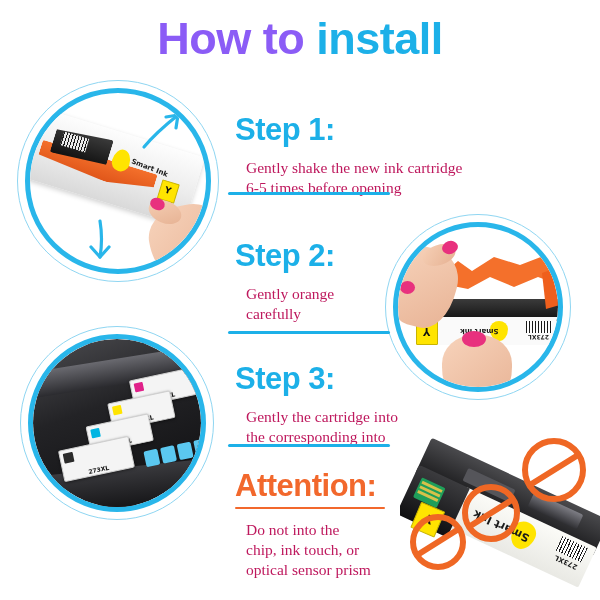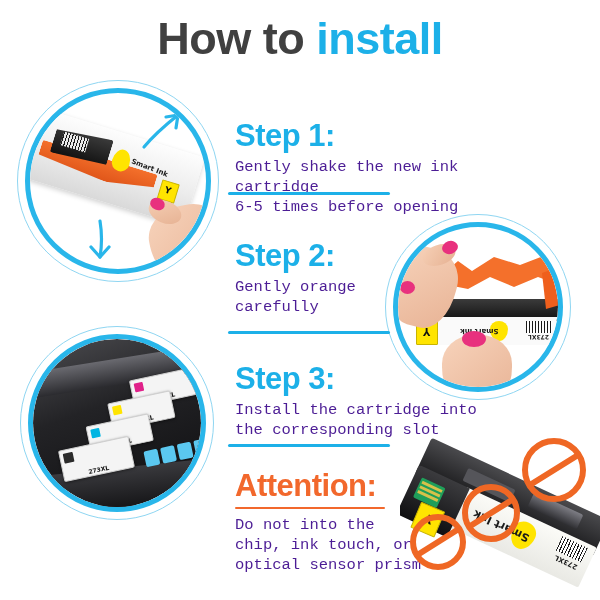--- a/index.html
+++ b/index.html
@@ -8,33 +8,33 @@
     font-family:"Liberation Sans","DejaVu Sans",sans-serif;
     -webkit-font-smoothing:antialiased;
   }
   #page{position:relative;width:600px;height:600px;background:#fff;}
 
   
   .title{
     position:absolute;left:0;top:16px;width:600px;text-align:center;
     font-size:45px;font-weight:bold;letter-spacing:-0.5px;line-height:1;
   }
-  .title .t-dark{color:#404040;}
+  .title .t-dark{color:#8b5cf6;}
   .title .t-accent{color:#1cb0e8;}
 
   
   .block{position:absolute;}
   .step-head{
     font-size:31px;font-weight:bold;line-height:1.05;letter-spacing:-0.5px;
     color:#1cb0e8;margin:0 0 4px 0;white-space:nowrap;
   }
   .step-head.warn{color:#f2682c;}
   .step-body{
-    font-size:15.5px;line-height:1.3;color:#4c1d95;margin:0;
-    font-family:Liberation Mono, monospace;
+    font-size:15.5px;line-height:1.3;color:#be185d;margin:11px;
+    font-family:Liberation Serif, serif;
   }
   .step-body span{display:block;}
 
   
   .rule{position:absolute;height:3px;background:#1cb0e8;border-radius:2px;}
   .rule.warn{background:#f2682c;height:2px;}
 
   
   .ring{
     position:absolute;border-radius:50%;
@@ -134,21 +134,21 @@
         <path d="M40 8 L28 10 M40 8 L38 21" stroke="#29b6ea" stroke-width="3.2" fill="none" stroke-linecap="round"></path>
       </svg>
       <svg class="art" style="left:52px;top:124px;" width="40" height="46" viewBox="0 0 40 46">
         <path d="M18 4 C20 16 20 28 18 40" stroke="#29b6ea" stroke-width="3.2" fill="none" stroke-linecap="round"></path>
         <path d="M18 40 L9 30 M18 40 L27 30" stroke="#29b6ea" stroke-width="3.2" fill="none" stroke-linecap="round"></path>
       </svg>
     </div>
   </div>
   <div class="ring-thin" style="left:17px;top:80px;width:202px;height:202px;"></div>
 
-  <div class="block" style="left:235px;top:120px;width:300px;">
+  <div class="block" style="left:235px;top:114px;width:300px;">
     <div class="step-head">Step 1:</div>
     <div class="step-body">
       <span>Gently shake the new ink cartridge</span>
       <span>6-5 times before opening</span>
     </div>
   </div>
 
   <div class="rule" style="left:228px;top:192px;width:162px;"></div>
 
   <div class="block" style="left:235px;top:240px;width:230px;">
@@ -226,22 +226,22 @@
         <div style="position:absolute;left:34px;top:0;width:14px;height:16px;background:#5bc8f0;border-radius:2px;"></div>
         <div style="position:absolute;left:51px;top:0;width:14px;height:16px;background:#5bc8f0;border-radius:2px;"></div>
       </div>
     </div>
   </div>
   <div class="ring-thin" style="left:20px;top:326px;width:194px;height:194px;"></div>
 
   <div class="block" style="left:235px;top:363px;width:300px;">
     <div class="step-head">Step 3:</div>
     <div class="step-body">
-      <span>Install the cartridge into</span>
-      <span>the corresponding slot</span>
+      <span>Gently the cartridge into</span>
+      <span>the corresponding into</span>
     </div>
   </div>
 
   <div class="rule" style="left:228px;top:444px;width:162px;"></div>
 
   <div class="block" style="left:235px;top:470px;width:240px;">
     <div class="step-head warn">Attention:</div>
     <div class="rule warn" style="position:relative;left:0;top:0;width:150px;margin:2px 0 6px 0;"></div>
     <div class="step-body">
       <span>Do not into the</span>

